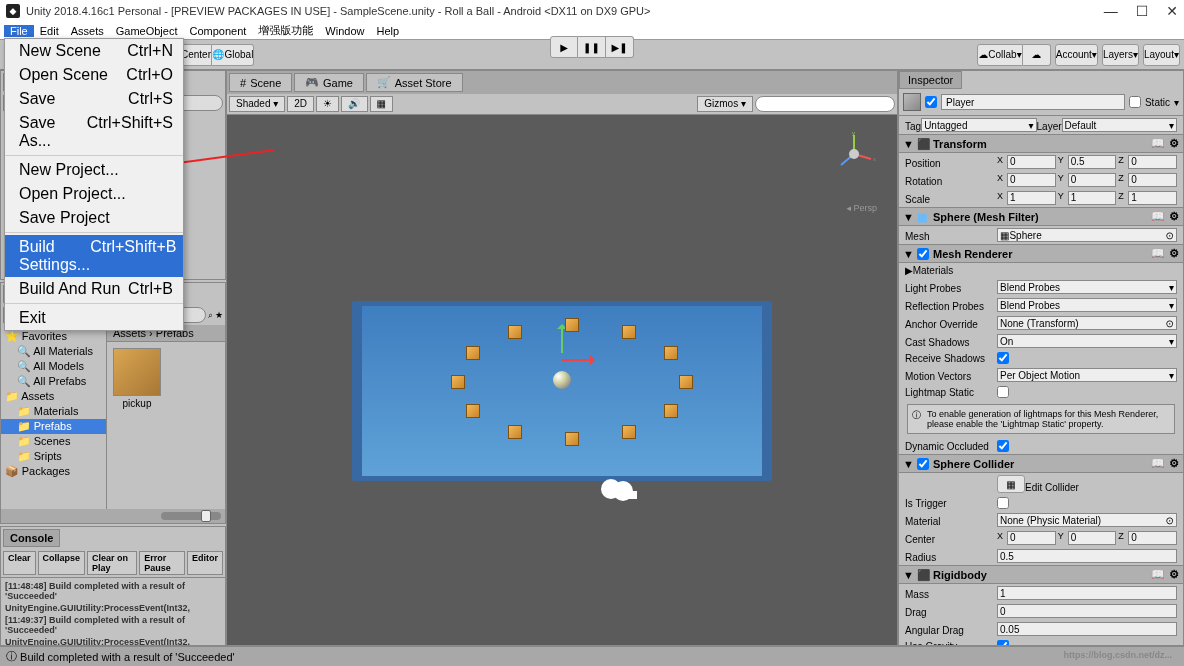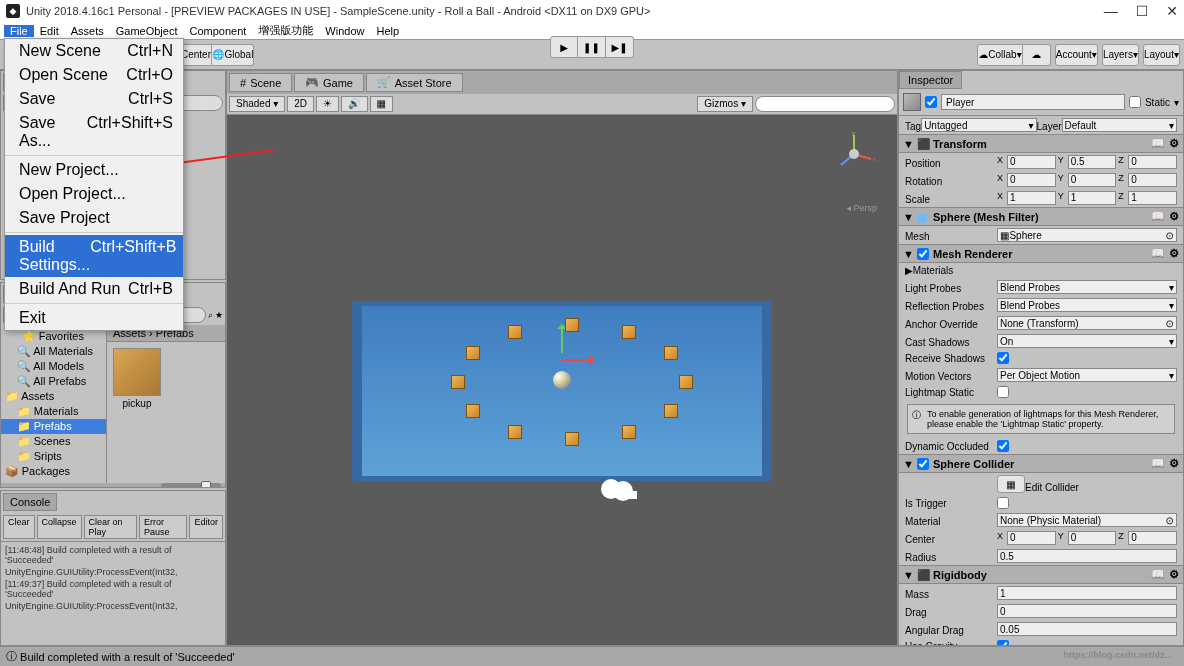--- a/index.html
+++ b/index.html
@@ -33,21 +33,21 @@
 .proj-tree { width:106px; border-right:1px solid #888; font-size:11px; padding:4px 0; overflow:hidden;}
 .proj-tree .fav { padding:1px 4px; }
 .proj-tree .sel { background:#3e7ede; color:#fff; }
 .proj-files { flex:1; background:#c2c2c2; }
 .proj-files .bc { background:#aaa; padding:2px 6px; font-size:11px; border-bottom:1px solid #888;}
 .proj-thumb { width:48px; text-align:center; margin:6px; font-size:10px;}
 .proj-thumb .box { width:48px; height:48px; background:linear-gradient(135deg,#d9a652,#a87734); border:1px solid #888; margin-bottom:2px;}
 .proj-footer { height:14px; background:#aaa; display:flex; justify-content:flex-end; align-items:center; padding:0 4px; gap:2px;}
 .slider { width:60px; height:8px; background:#888; border-radius:4px; position:relative;}
 .slider .knob{ position:absolute; width:10px;height:12px;background:#eee;border:1px solid #666;top:-2px;left:40px;border-radius:2px;}
-.console { height:156px; background:#c2c2c2; border:1px solid #888; margin-top:2px; display:flex; flex-direction:column; overflow:hidden;}
+.console { height:120px; background:#c2c2c2; border:1px solid #888; margin-top:2px; display:flex; flex-direction:column; overflow:hidden;font-weight:bold;}
 .console .ctrls { padding:2px; display:flex; gap:2px; font-size:9px; border-bottom:1px solid #888;}
 .console .ctrls span { padding:1px 4px; border:1px solid #888; background:#ccc;}
 .console .logs { flex:1; font-size:9px; padding:2px 4px; overflow:hidden;}
 .console .logline { padding:1px 0; color:#333;}
 .scene-col { flex:1; display:flex; flex-direction:column; border:1px solid #888; }
 .scene-tabs { display:flex; gap:2px; padding:2px; background:#a8a8a8;}
 .scene-tabs .t { padding:2px 10px; background:#c2c2c2; border:1px solid #888; font-size:11px; display:flex; align-items:center; gap:4px;}
 .scene-ctrl { display:flex; gap:2px; padding:2px; background:#c2c2c2; border-bottom:1px solid #888; font-size:10px; align-items:center;}
 .scene-ctrl .dd { background:#ddd; border:1px solid #888; padding:1px 6px; height:16px;}
 .scene-view { flex:1; background:#5b5b5b; position:relative; overflow:hidden;}
@@ -162,21 +162,21 @@
           <div class="panel-tab">Project</div>
         </div>
       <div class="search-row">
         <span class="create"><span>Create</span> ▾</span>
         <input class="srch" style="">
         <span style="font-size:9px">⌕</span>
         <span style="font-size:9px">★</span>
       </div>
       <div class="proj-body">
         <div class="proj-tree" id="proj-tree">
-            <div class="fav " style="padding-left: 21px;">⭐ Favorites</div>
+            <div class="fav " style="padding-left: 4px;">⭐ Favorites</div>
             <div class="fav " style="padding-left: 16px;">🔍 All Materials</div>
             <div class="fav " style="padding-left: 16px;">🔍 All Models</div>
             <div class="fav " style="padding-left: 16px;">🔍 All Prefabs</div>
             <div class="fav " style="padding-left: 4px;">📁 Assets</div>
             <div class="fav " style="padding-left: 16px;">📁 Materials</div>
             <div class="fav sel" style="padding-left: 16px;">📁 Prefabs</div>
             <div class="fav " style="padding-left: 16px;">📁 Scenes</div>
             <div class="fav " style="padding-left: 16px;">📁 Sripts</div>
             <div class="fav " style="padding-left: 4px;">📦 Packages</div>
           </div>

